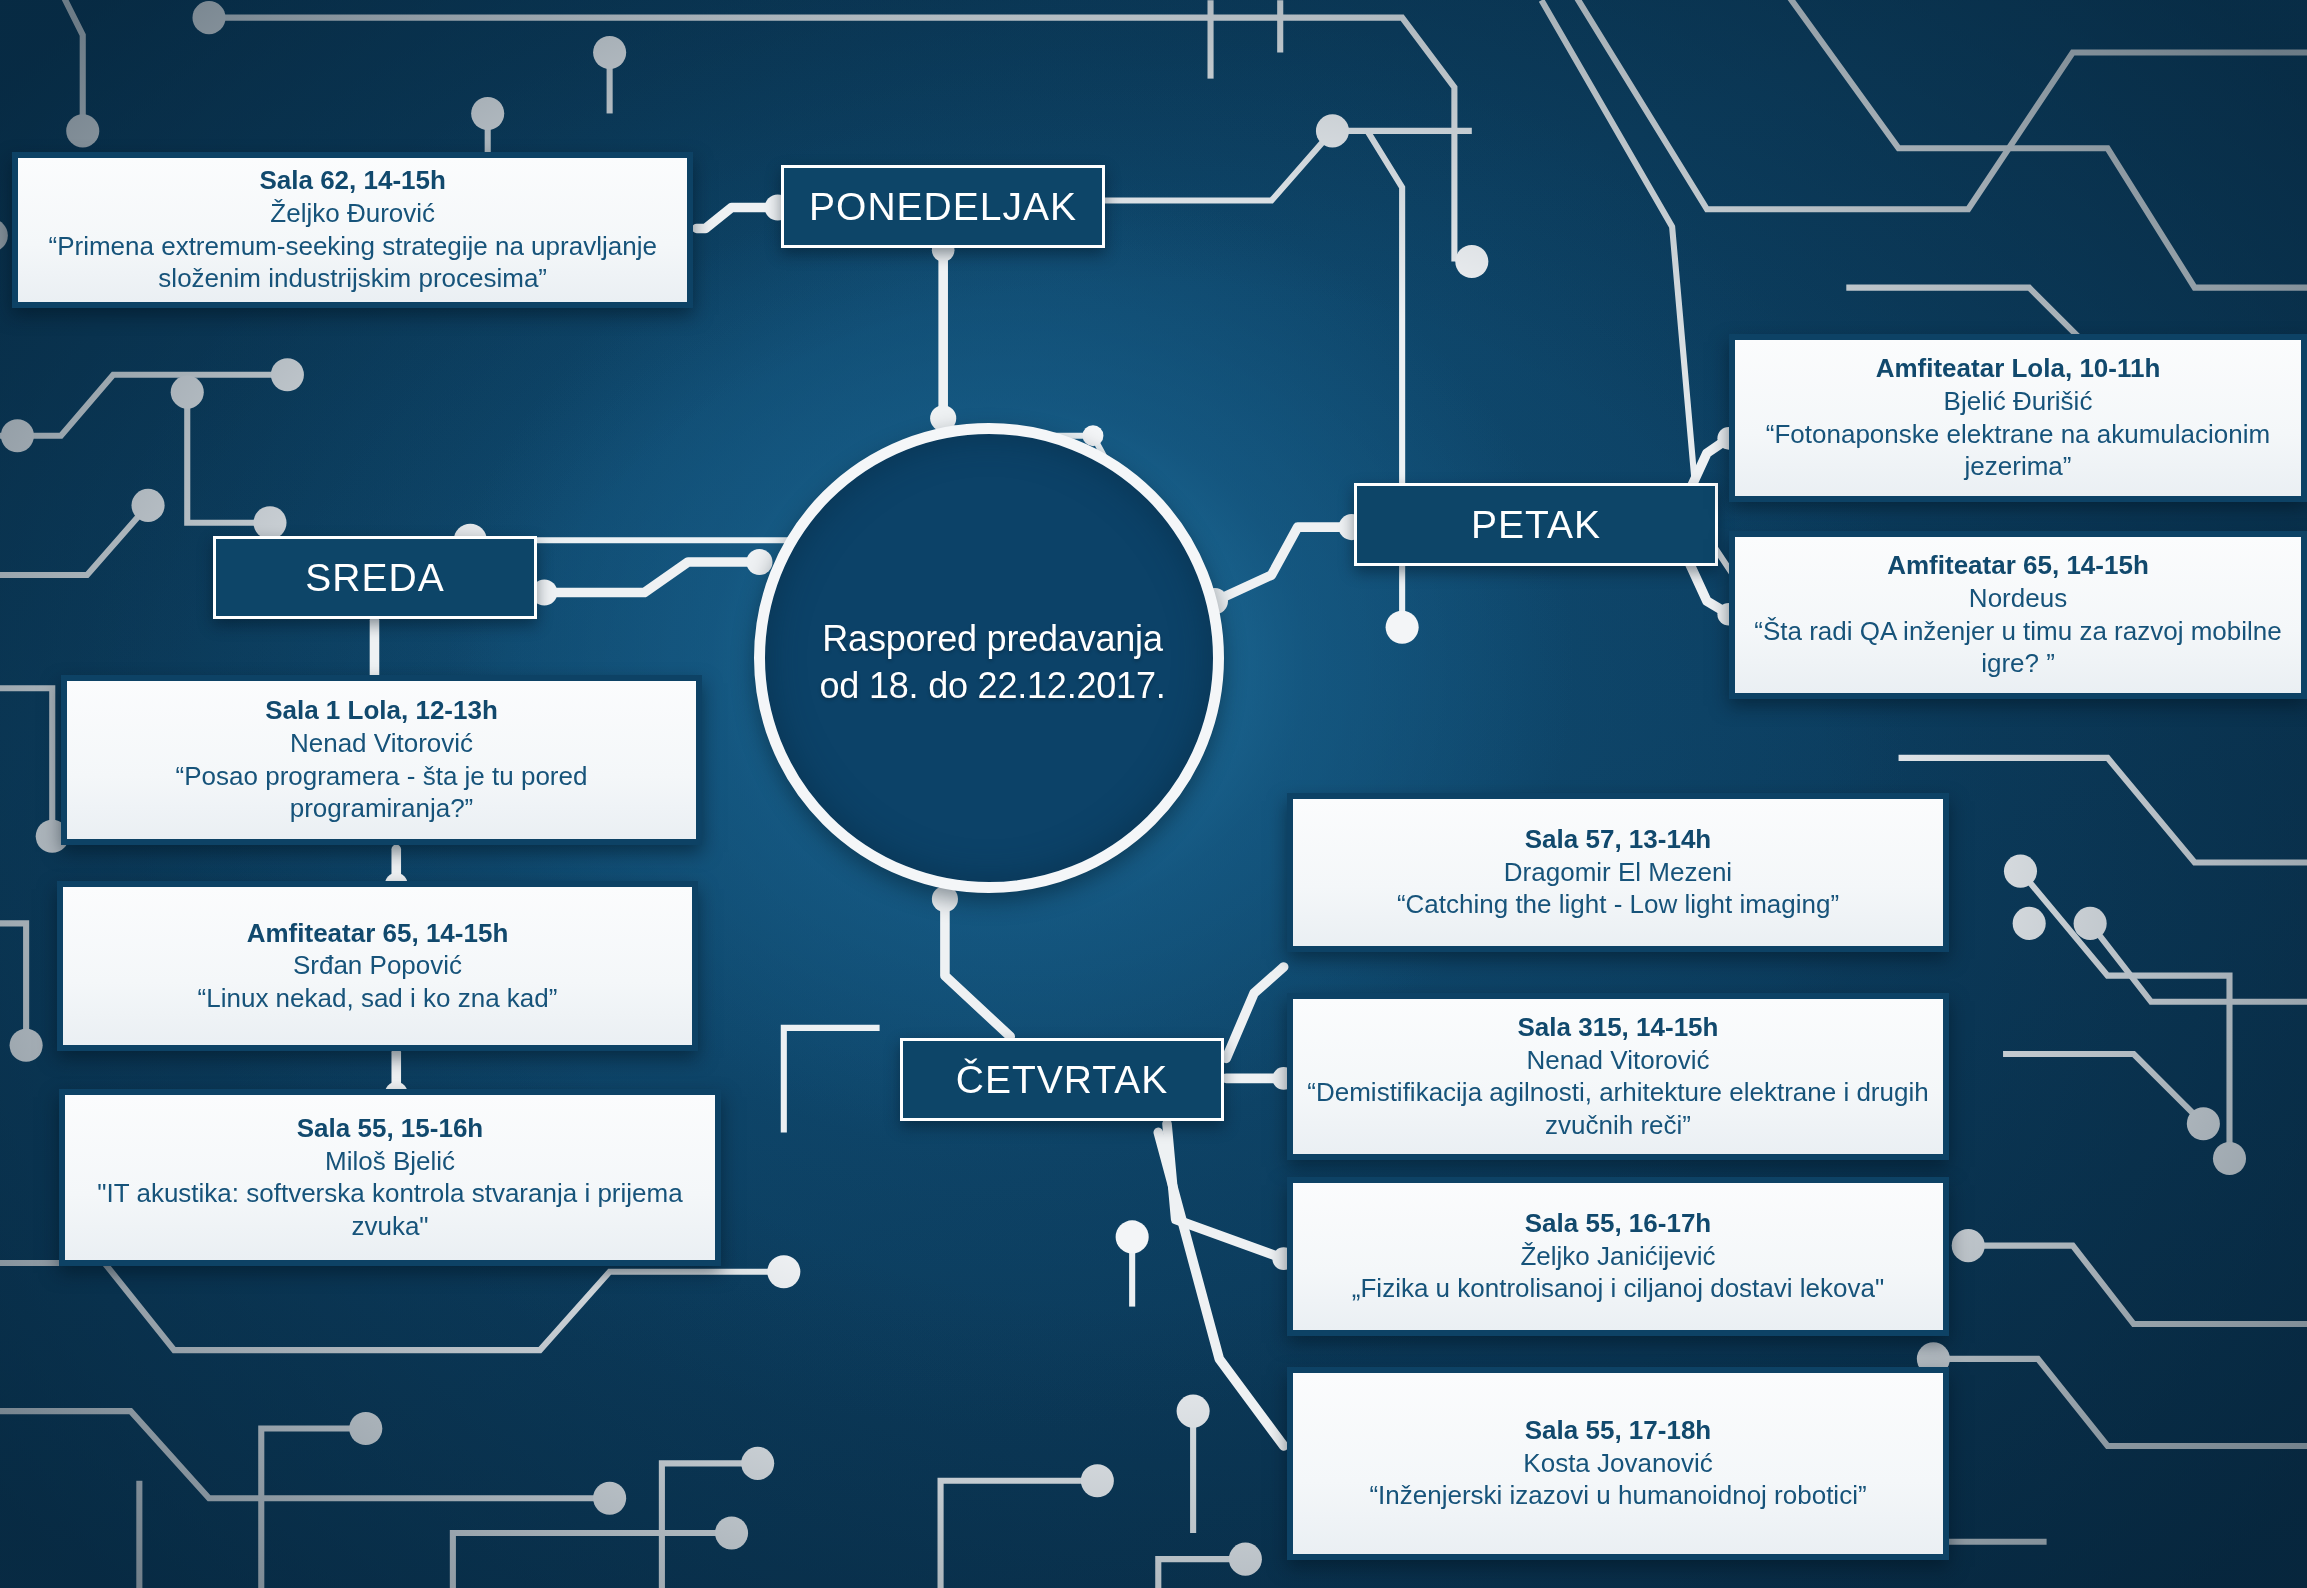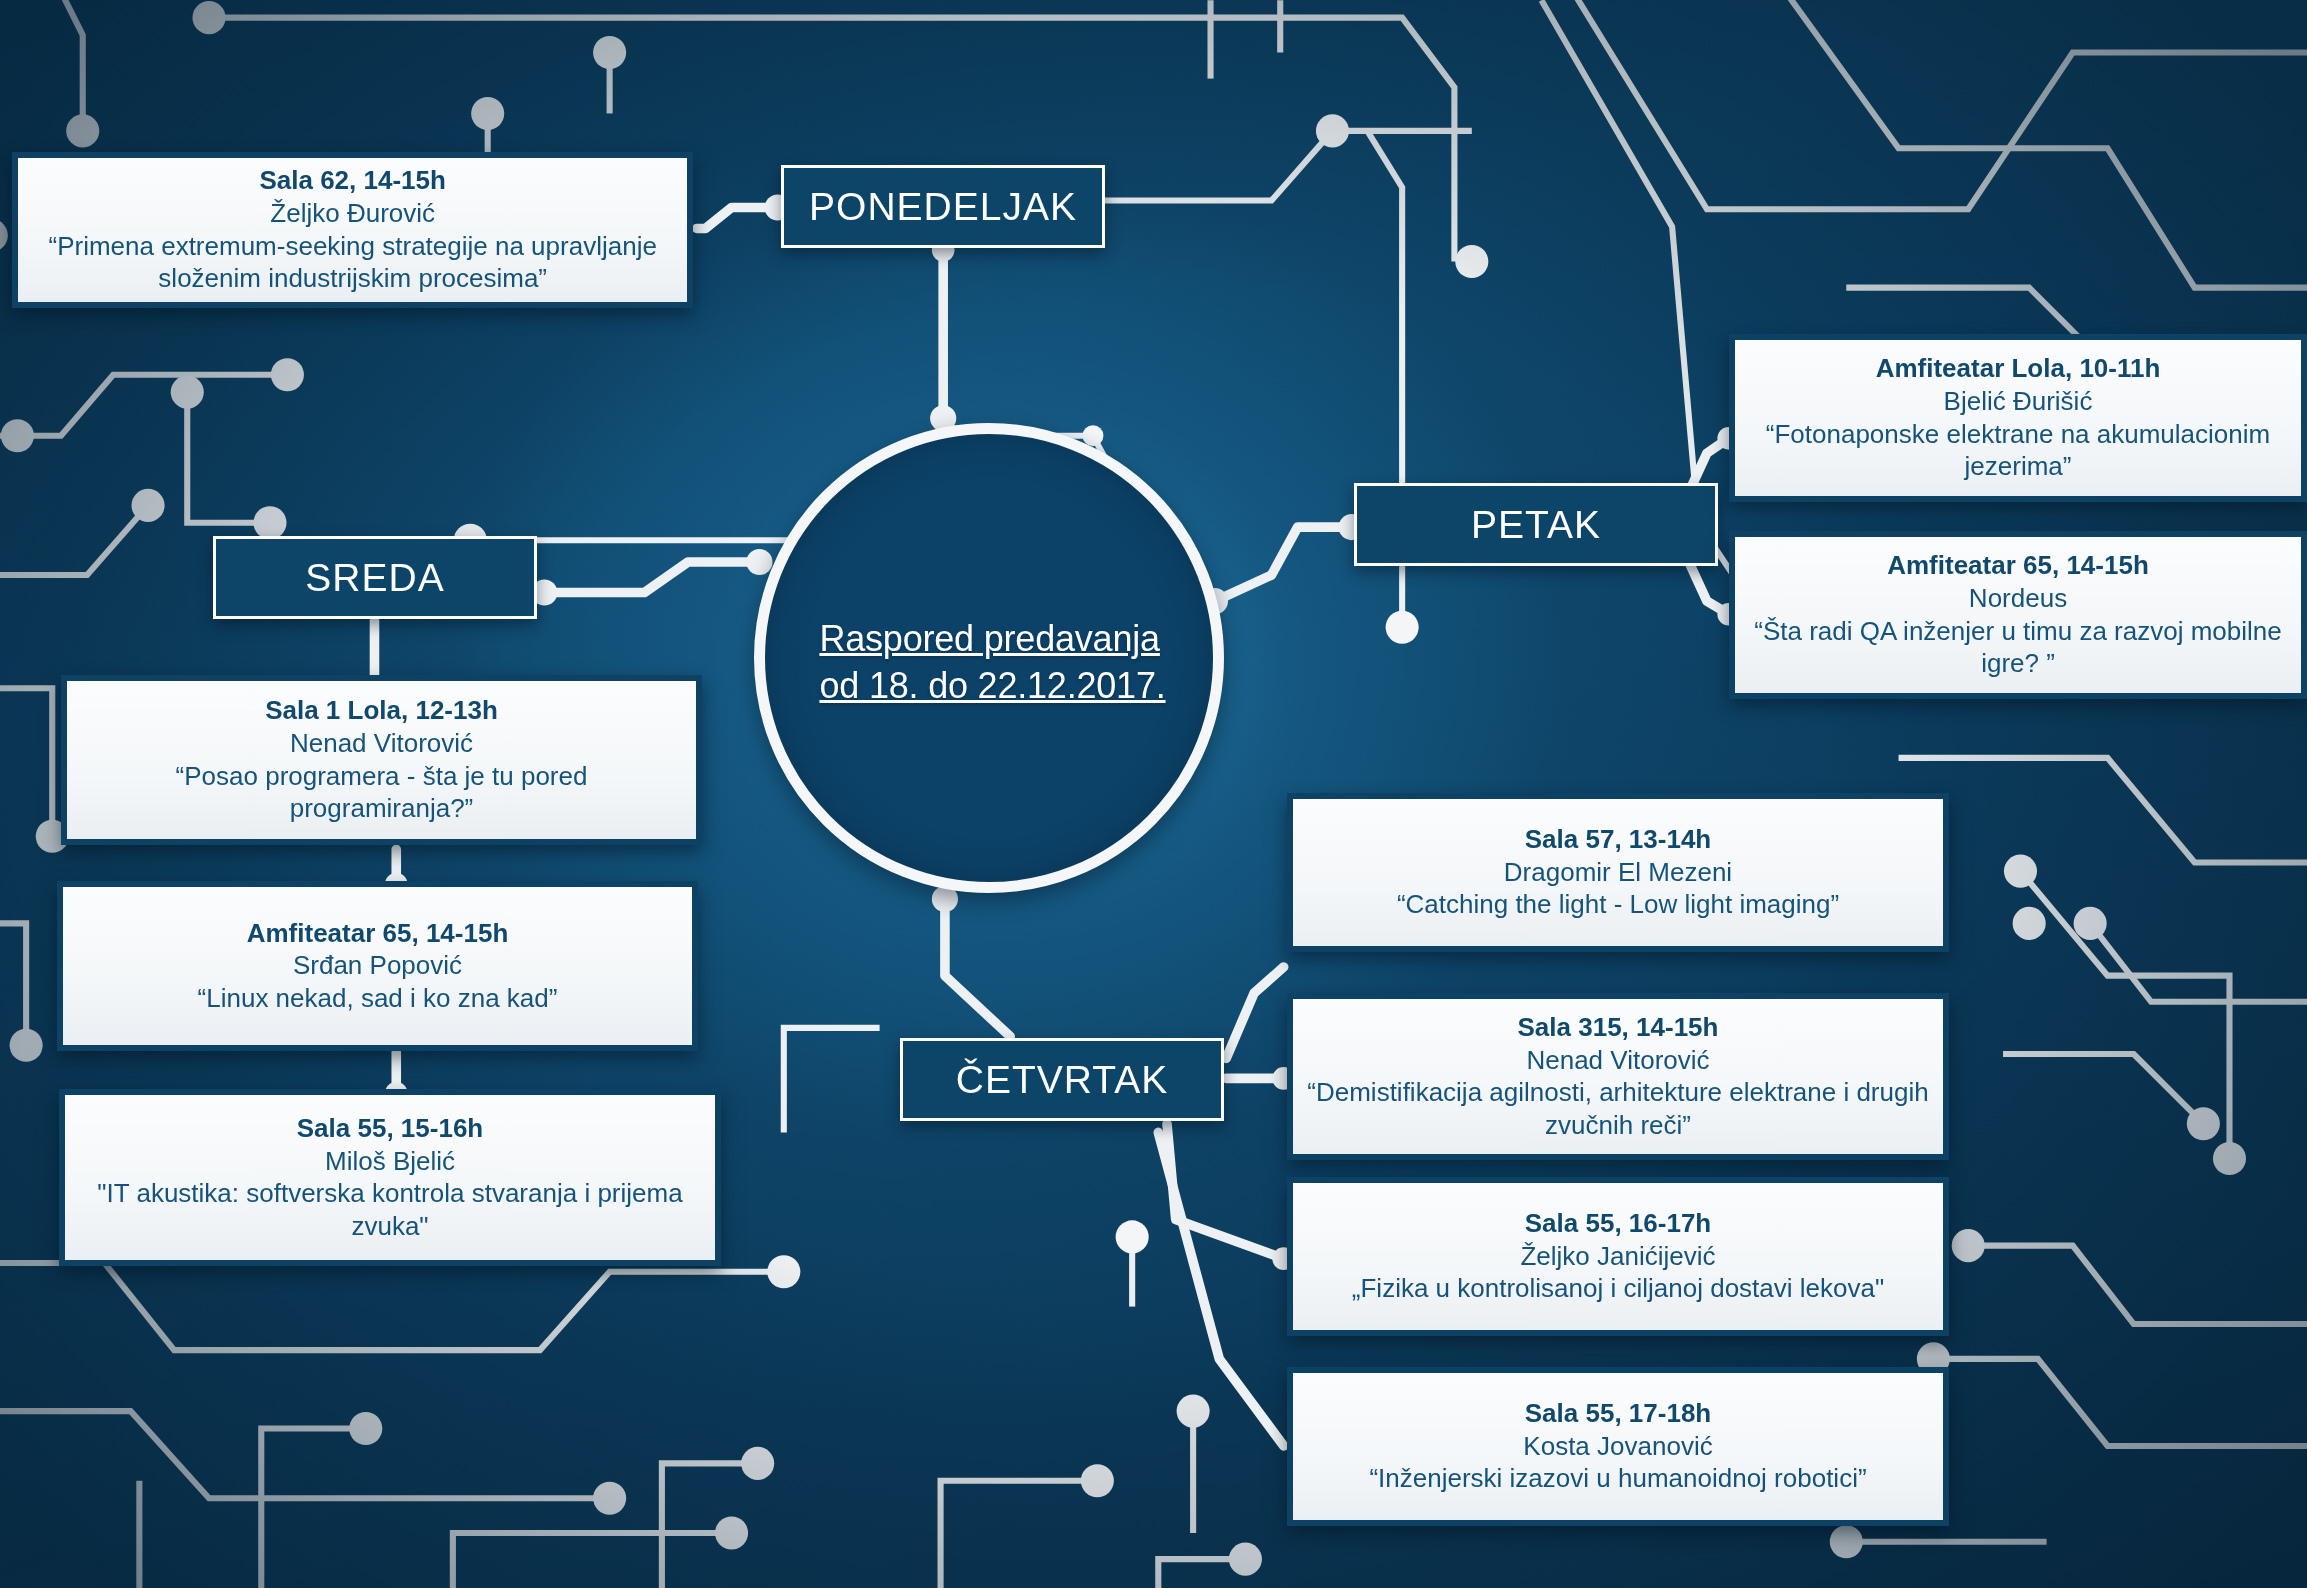--- a/index.html
+++ b/index.html
@@ -41,29 +41,28 @@
     left:754px; top:423px;
     width:470px; height:470px;
     border-radius:50%;
     background:#0c4268;
     border:11.3px solid #f4f6f8;
     box-shadow:0 8.7px 22.6px rgba(2,20,34,0.45), inset 0 0 35px rgba(5,38,60,0.5);
     display:flex; align-items:center; justify-content:center;
     z-index:6;
   }
   #hub-inner {
-    text-align:left;
+    text-align:center;
     color:#ffffff;
     font-size:36px;
     line-height:1.30;
     letter-spacing:-0.2px;
     padding-left:7px;
     padding-top:10.5px;
     text-shadow:0 1.7px 3.5px rgba(0,0,0,0.25);
-    text-decoration:underline;
   }
 
   
   .day {
     position:absolute;
     background:#0d4568;
     border:3.5px solid #ffffff;
     color:#ffffff;
     display:flex; align-items:center; justify-content:center;
     letter-spacing:1px;
@@ -116,21 +115,21 @@
   #card-sre-3   { left:59px;   top:1089px; width:662px;  height:177px; }
 
   
   #card-pet-1   { left:1729px; top:334px;  width:578px;  height:168px; }
   #card-pet-2   { left:1729px; top:531px;  width:578px;  height:168px; }
 
   
   #card-cet-1   { left:1287px; top:793px;  width:662px;  height:159px; }
   #card-cet-2   { left:1287px; top:993px; width:662px;  height:167px; }
   #card-cet-3   { left:1287px; top:1177px; width:662px;  height:159px; }
-  #card-cet-4   { left:1287px; top:1367px; width:662px;  height:159px; }
+  #card-cet-4   { left:1287px; top:1367px; width:662px;  height:193px; }
 
   
   #connectors { position:absolute; inset:0; z-index:5; pointer-events:none; }
   #connectors svg { display:block; width:2307px; height:1589px; }
 </style>
 </head>
 <body>
 
 <div id="stage">
 

